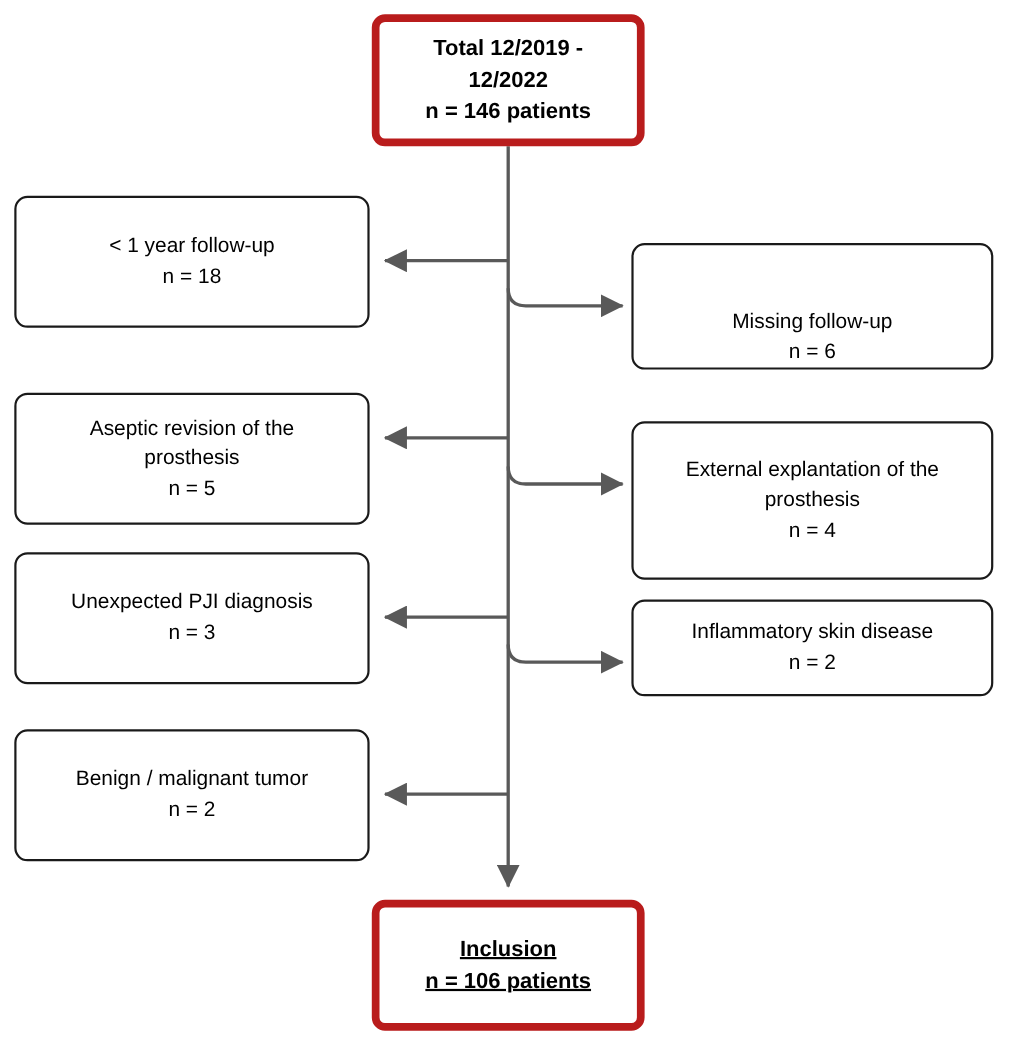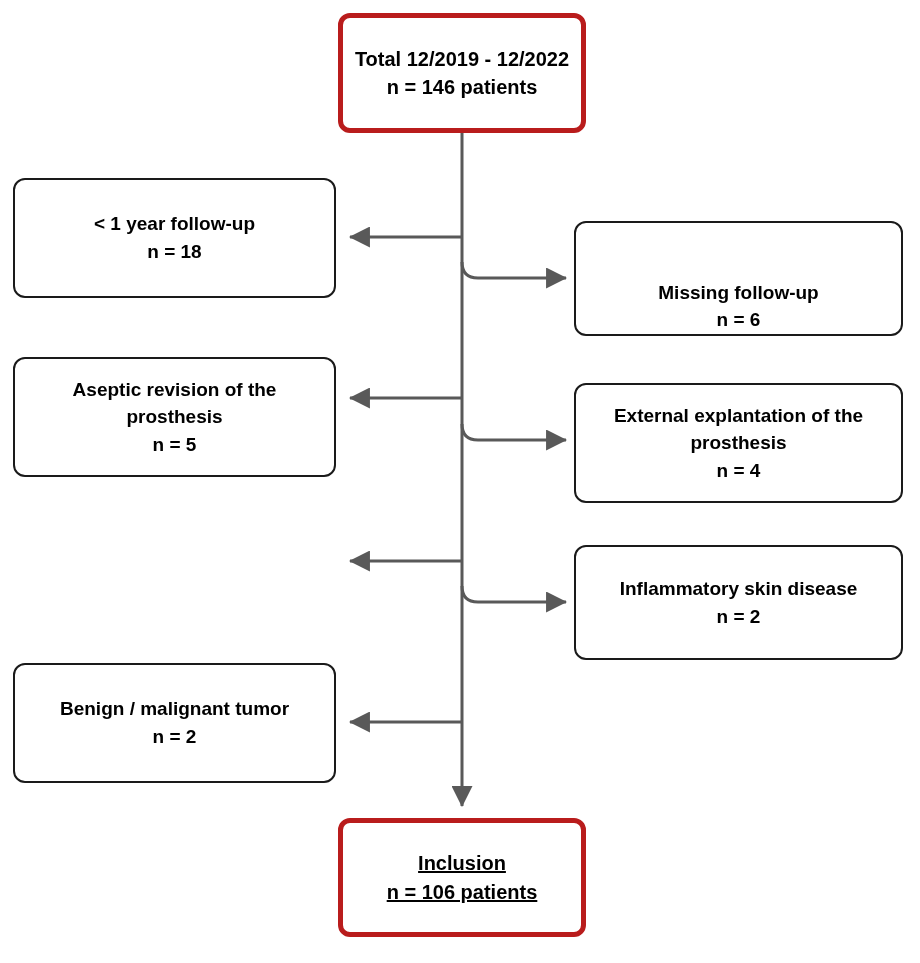--- a/index.html
+++ b/index.html
@@ -31,30 +31,30 @@
     box-sizing: border-box;
     background: #ffffff;
     display: flex;
     align-items: center;
     justify-content: center;
     text-align: center;
     color: #000000;
     z-index: 2;
   }
   .node-primary {
-    border: 5px solid #b91c1c;
+    border: 7px solid #b91c1c;
     border-radius: 12px;
     font-weight: bold;
     font-size: 20px;
     line-height: 1.42;
   }
   .node-excluded {
     border: 2.5px solid #1a1a1a;
     border-radius: 12px;
-    font-weight: bold;
+    font-weight: normal;
     font-size: 19px;
     line-height: 1.45;
   }
   .node-text {
     display: block;
     padding: 0 10px;
     white-space: pre-line;
   }
 </style>
 </head>
@@ -96,38 +96,42 @@
     <span class="node-text">&lt; 1 year follow-up
 n = 18</span>
   </div>
 
   <div class="node node-excluded" style="left:13px; top:341px; width:323px; height:120px;margin-top:16px;">
     <span class="node-text">Aseptic revision of the
 prosthesis
 n = 5</span>
   </div>
 
+  <div class="node node-excluded" style="left:13px; top:502px; width:323px; height:120px;">
+    <span class="node-text">Unexpected PJI diagnosis
+n = 3</span>
+  </div>
 
   <div class="node node-excluded" style="left:13px; top:663px; width:323px; height:120px;">
     <span class="node-text">Benign / malignant tumor
 n = 2</span>
   </div>
 
   <div class="node node-excluded" style="left:574px; top:221px; width:329px; height:115px;align-items:flex-end;">
     <span class="node-text">Missing follow-up
 n = 6</span>
   </div>
 
-  <div class="node node-excluded" style="left:574px; top:383px; width:329px; height:120px;">
+  <div class="node node-excluded" style="left:574px; top:383px; width:329px; height:144px;">
     <span class="node-text">External explantation of the
 prosthesis
 n = 4</span>
   </div>
 
-  <div class="node node-excluded" style="left:574px; top:545px; width:329px; height:115px;">
+  <div class="node node-excluded" style="left:574px; top:545px; width:329px; height:88px;">
     <span class="node-text">Inflammatory skin disease
 n = 2</span>
   </div>
 
   <div class="node node-primary" style="left:338px; top:818px; width:248px; height:119px;text-decoration:underline;">
     <span class="node-text">Inclusion
 n = 106 patients</span>
   </div>
 
 </div>

